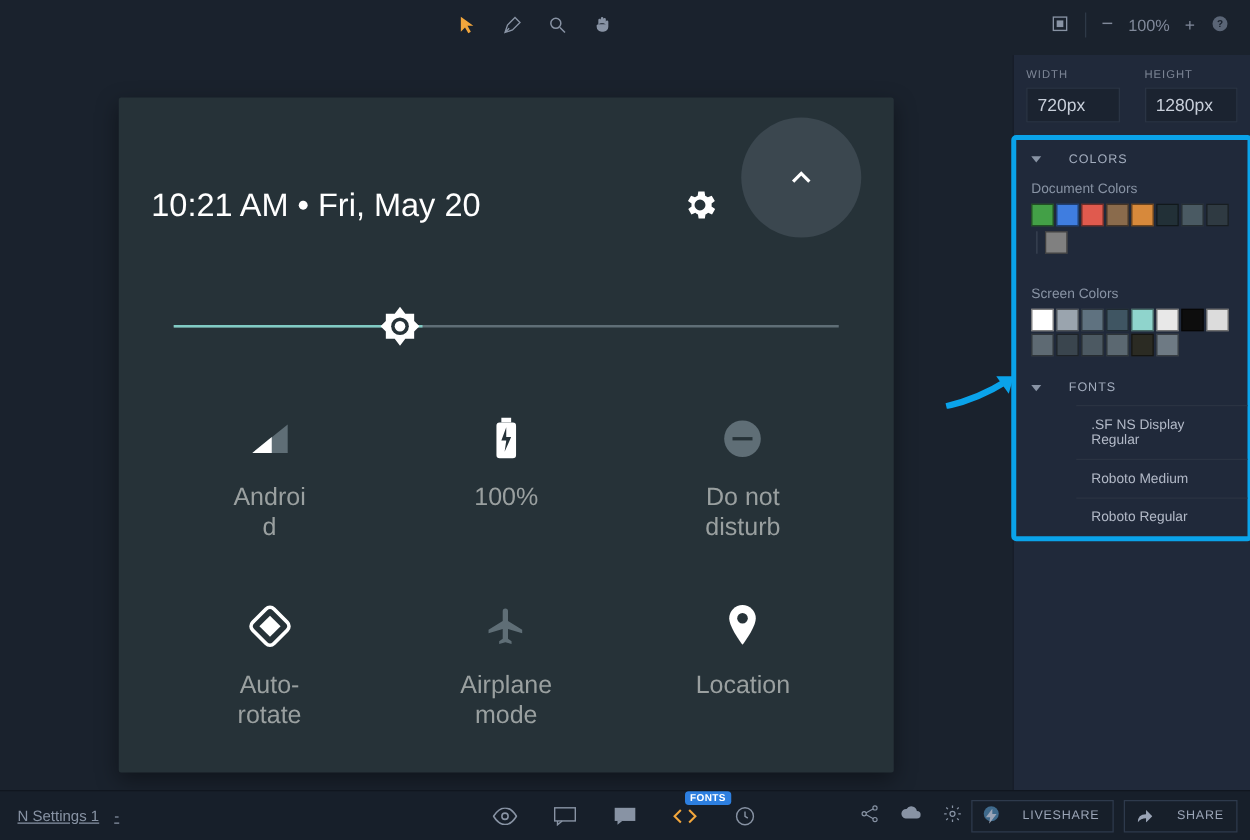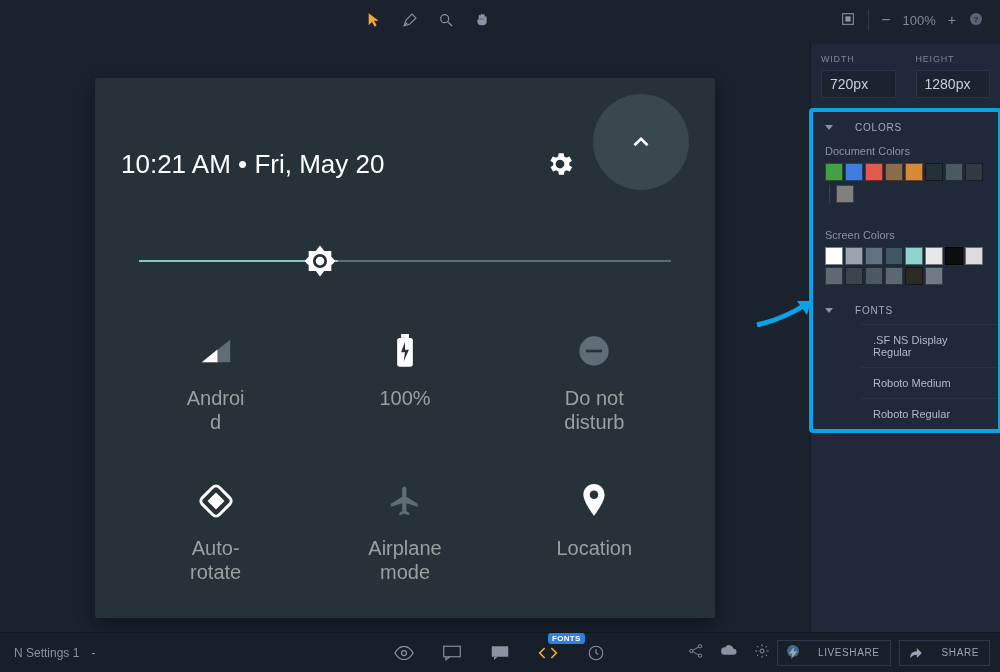--- a/index.html
+++ b/index.html
@@ -209,21 +209,21 @@
     left:0; right:0; bottom:0;
     height: 40px;
     background:#171f2a;
     border-top:1px solid #10161f;
     display:flex;
     align-items:center;
     padding: 0 14px;
     font-size:12px;
     color:#8893a4;
   }
-  .bottom-left { display:flex; align-items:center; gap:12px; }
+  .bottom-left { display:flex; align-items:center; gap:12px;text-decoration:underline; }
   .bottom-center {
     position:absolute;
     left: 50%;
     transform: translateX(-50%);
     display:flex; align-items:center; gap:28px;
   }
   .bottom-center .bt { width:20px; height:20px; display:flex; align-items:center; justify-content:center; cursor:pointer; position:relative; }
   .beta-badge {
     position:absolute; top:-10px; left:10px;
     background:#2d7fe0; color:#fff;

